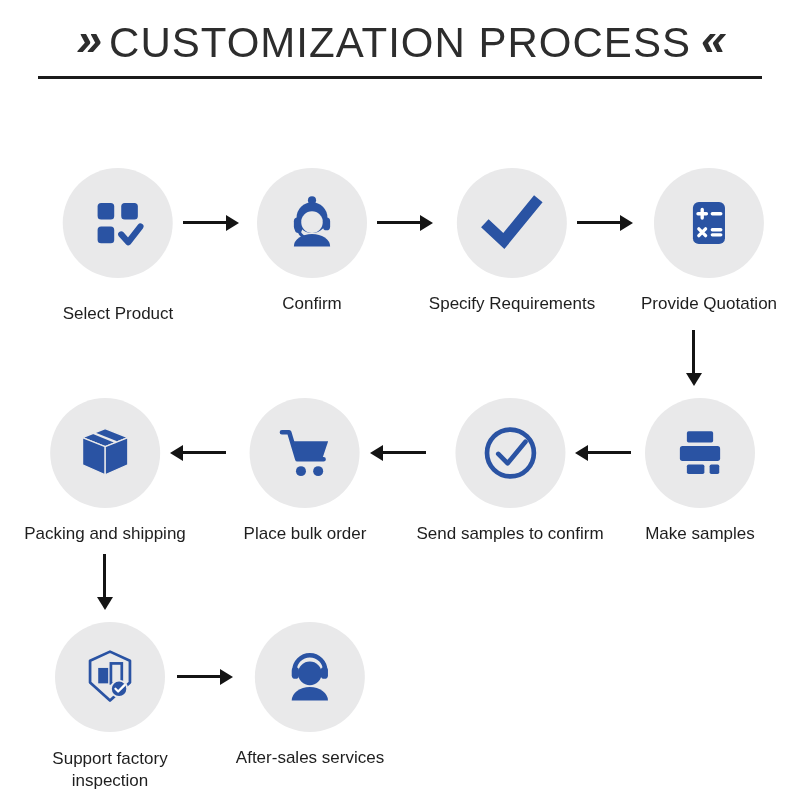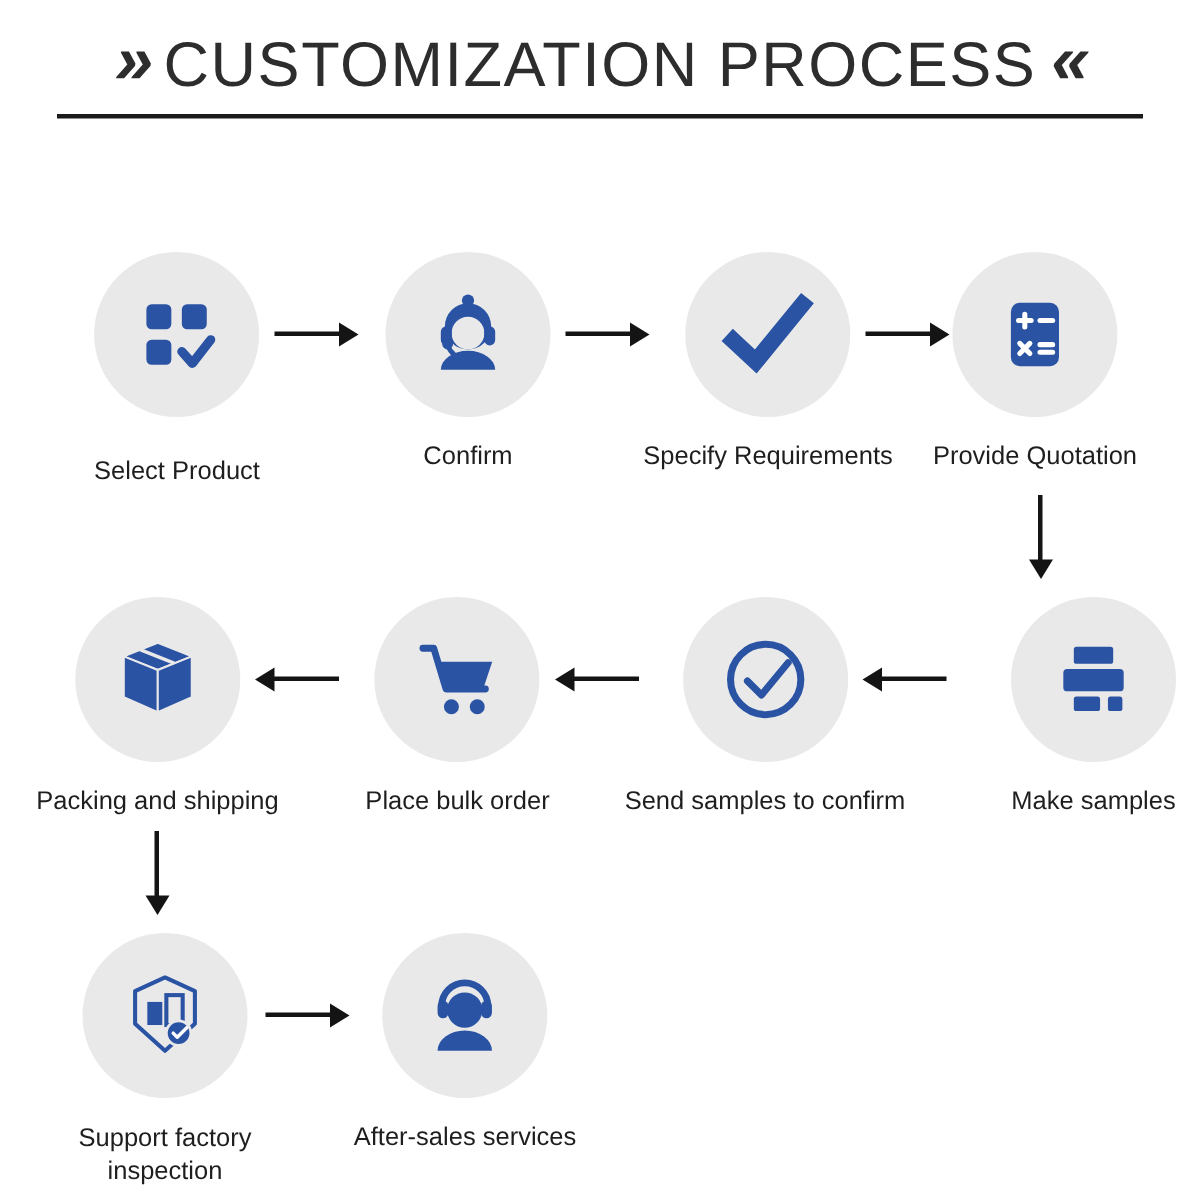--- a/index.html
+++ b/index.html
@@ -147,34 +147,34 @@
 
   <div class="step" style="left:512px; top:168px;">
     <div class="circle">
       <svg width="64" height="64" viewBox="0 0 64 64">
         <path class="s" d="M9 36 L24 50 L55 12" stroke-width="11" stroke-linecap="square" stroke-linejoin="miter"></path>
       </svg>
     </div>
     <div class="label">Specify Requirements</div>
   </div>
 
-  <div class="step" style="left:690px; top:168px;">
+  <div class="step" style="left:709px; top:168px;">
     <div class="circle">
       <svg width="54" height="54" viewBox="0 0 64 64">
         <rect class="f" x="13" y="7" width="38" height="50" rx="7"></rect>
         <path class="ws" d="M19 21 h10 M24 16 v10" stroke-width="4" stroke-linecap="round"></path>
         <path class="ws" d="M36 21 h10" stroke-width="4" stroke-linecap="round"></path>
         <path class="ws" d="M20 39 l8 8 M28 39 l-8 8" stroke-width="4" stroke-linecap="round"></path>
         <path class="ws" d="M36 40 h10 M36 46 h10" stroke-width="4" stroke-linecap="round"></path>
       </svg>
     </div>
     <div class="label">Provide Quotation</div>
   </div>
 
-  <div class="step" style="left:729px; top:398px;">
+  <div class="step" style="left:700px; top:398px;">
     <div class="circle">
       <svg width="56" height="56" viewBox="0 0 64 64">
         <rect class="f" x="17" y="7" width="30" height="13" rx="2"></rect>
         <rect class="f" x="9" y="24" width="46" height="17" rx="3"></rect>
         <rect class="f" x="17" y="45" width="20" height="11" rx="2"></rect>
         <rect class="f" x="43" y="45" width="11" height="11" rx="2"></rect>
       </svg>
     </div>
     <div class="label">Make samples</div>
   </div>

